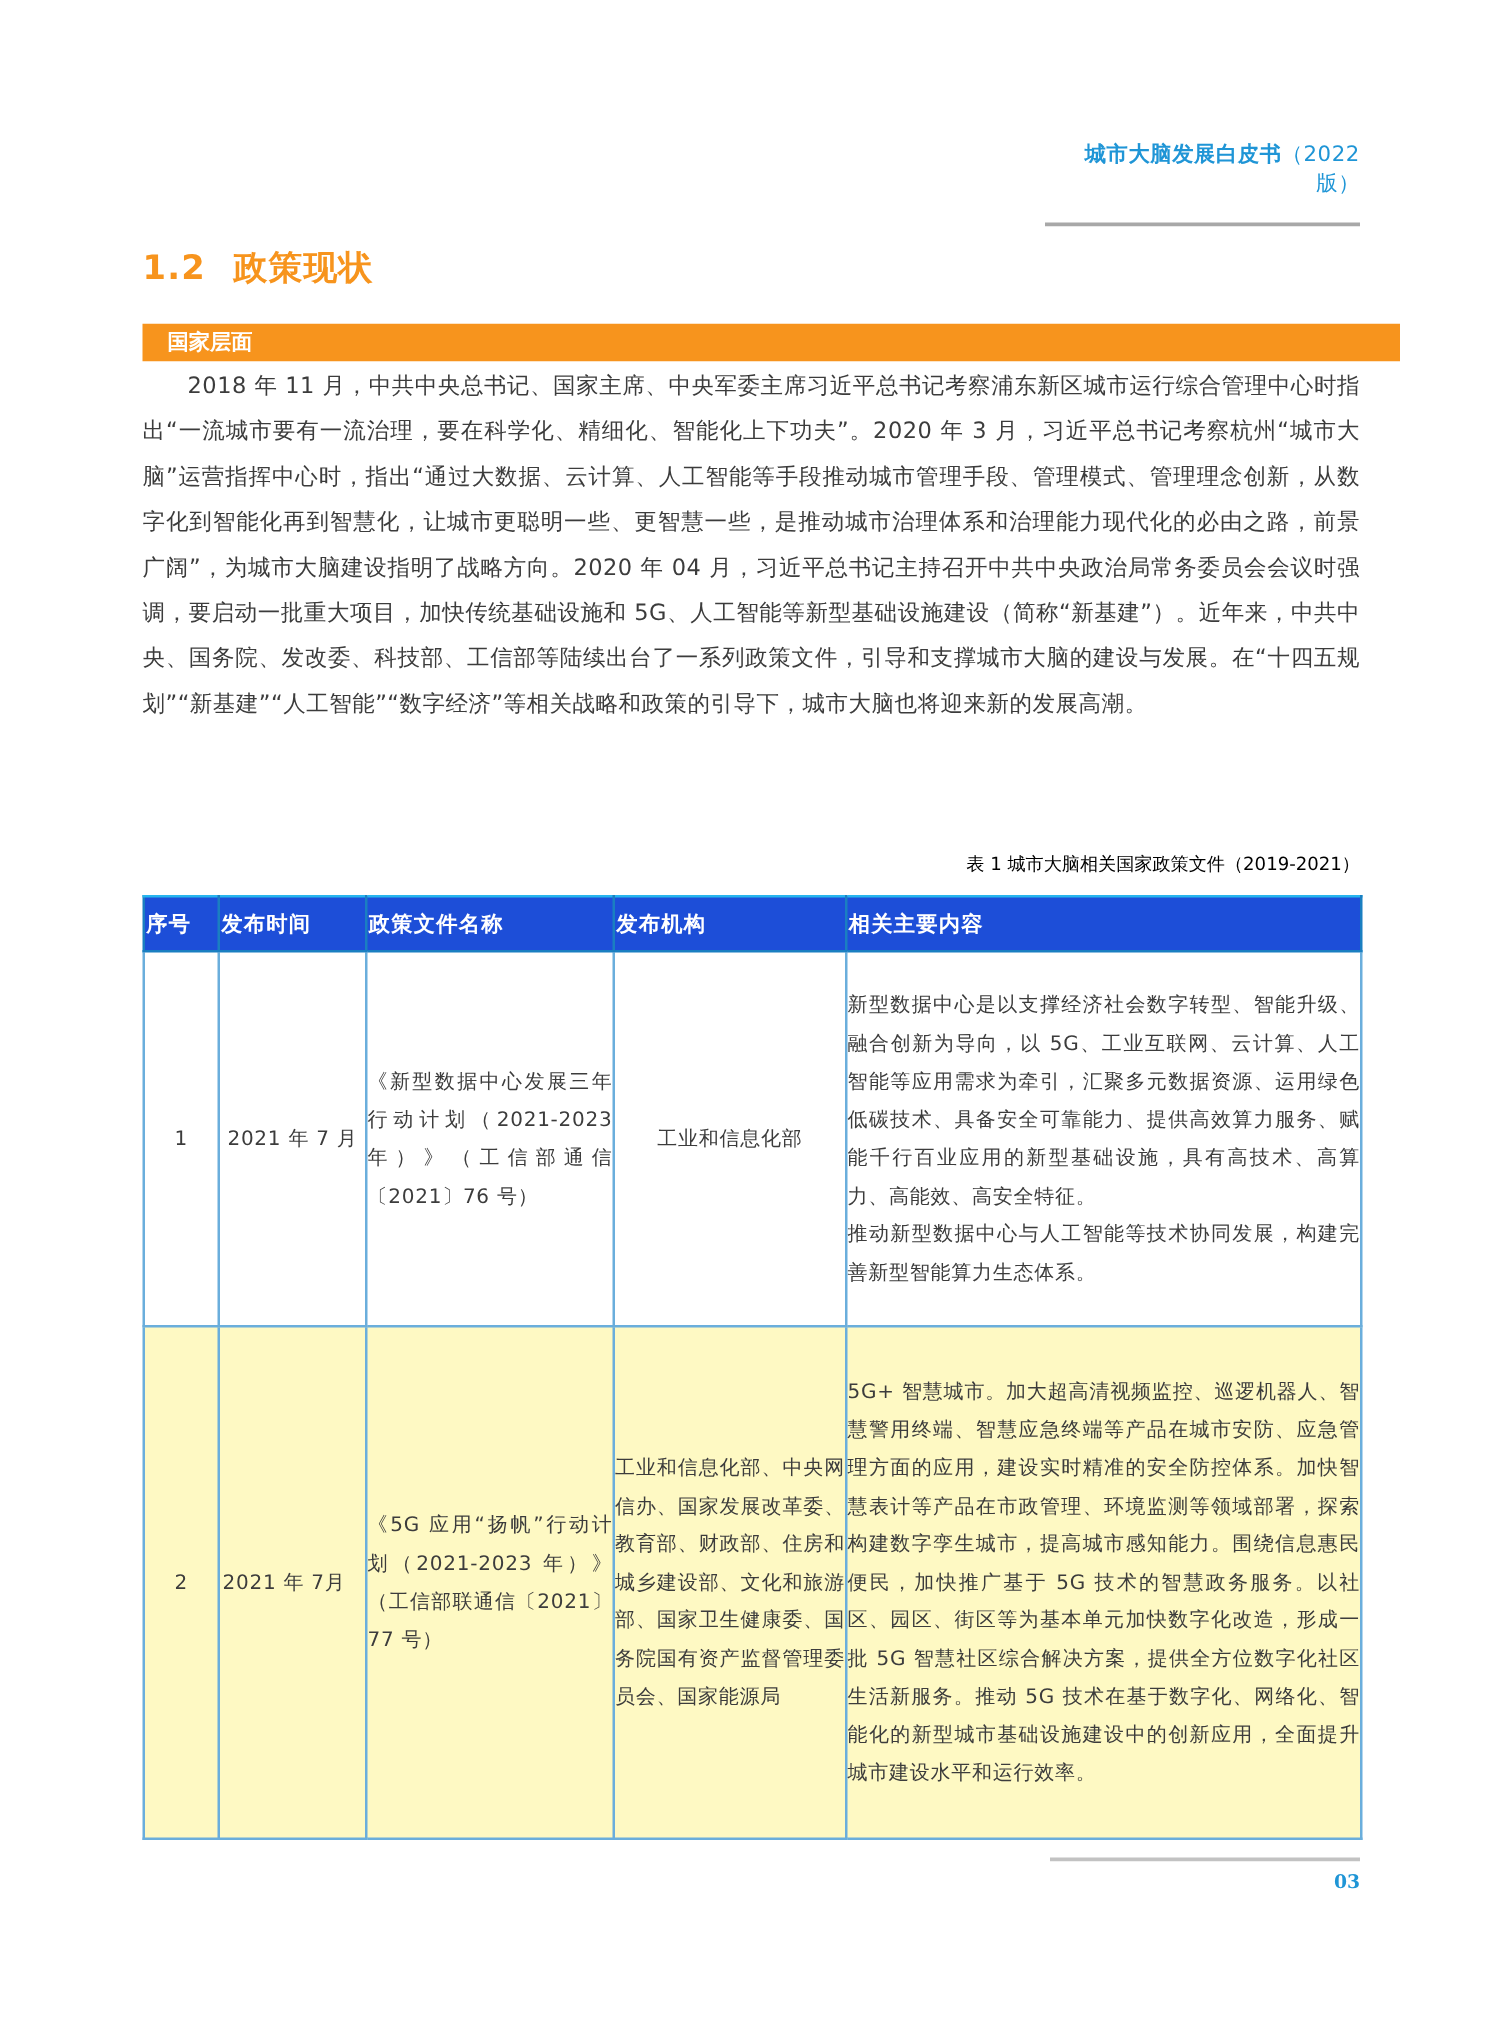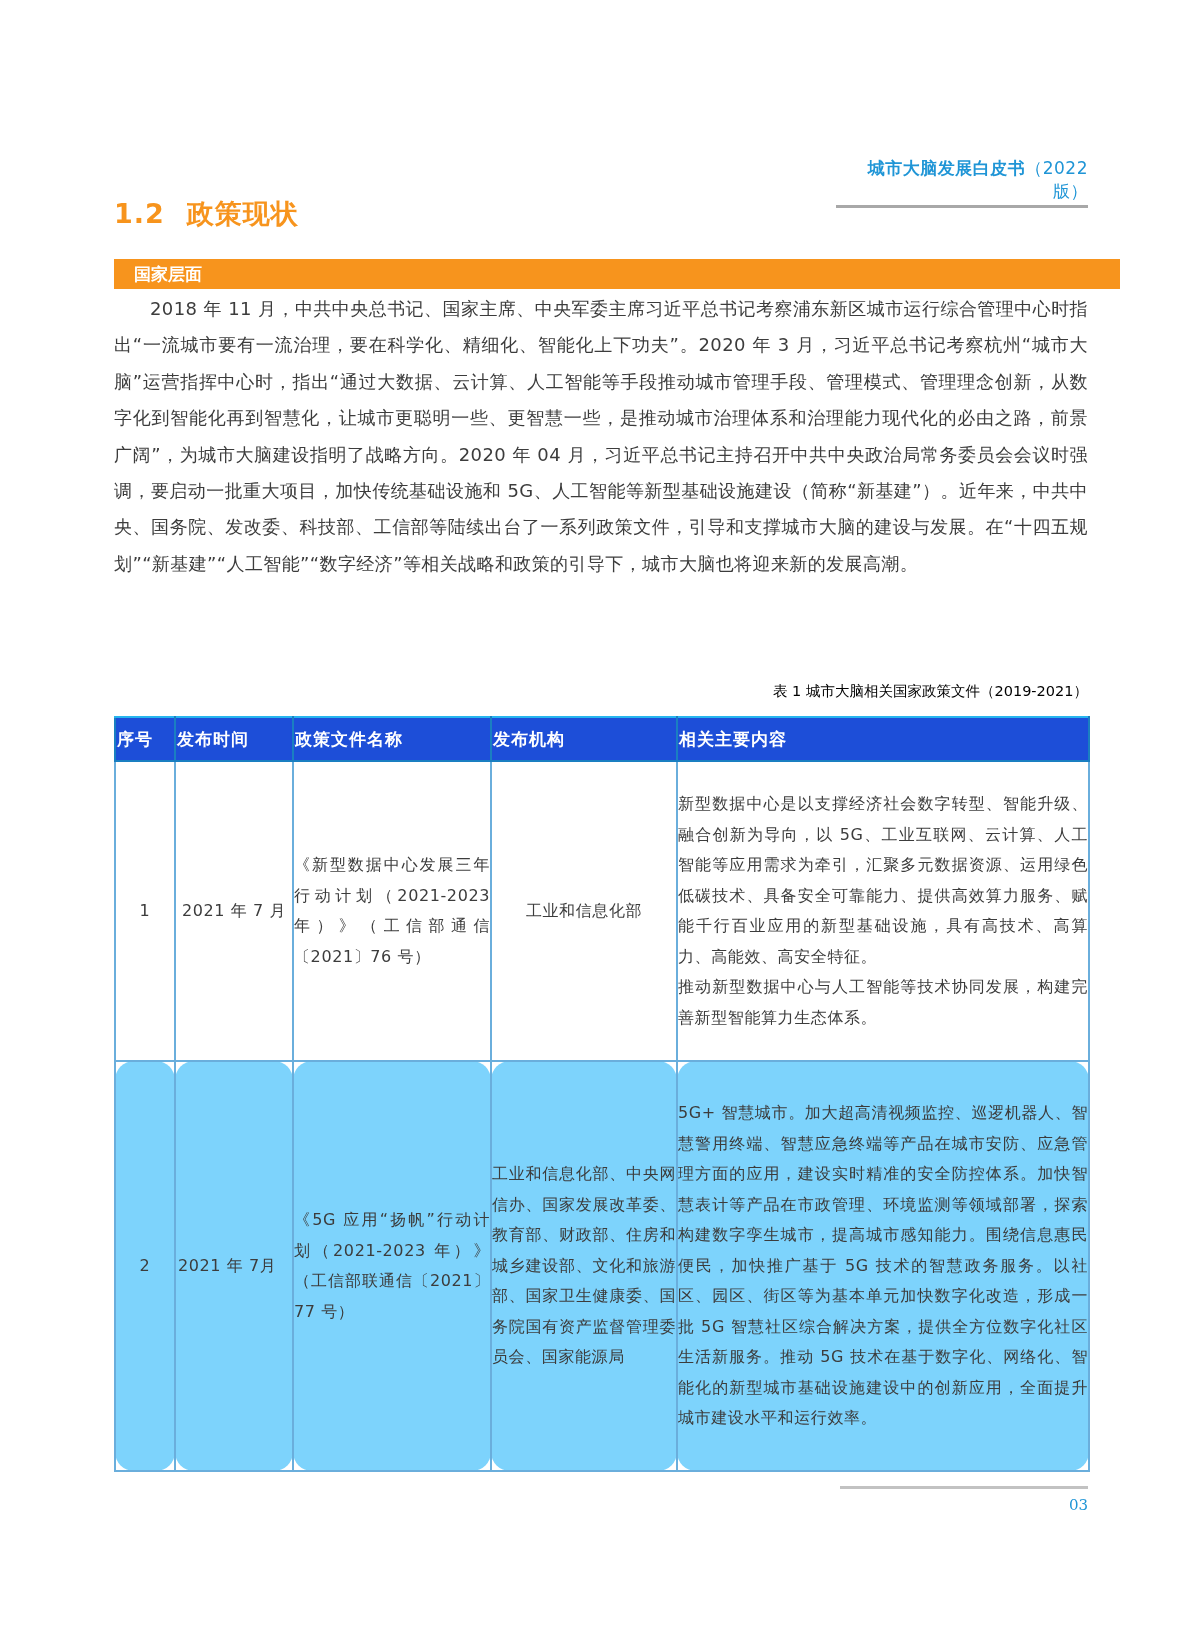--- a/index.html
+++ b/index.html
@@ -4,23 +4,22 @@
 <style>
   html, body { margin: 0; padding: 0; background: #ffffff; }
   body {
     width: 1200px; height: 1630px; position: relative; overflow: hidden;
     font-family: "DejaVu Sans", "Liberation Sans", sans-serif;
     color: #3a3a3a;
   }
   .running-header {
     position: absolute; left: 836px; top: 112px; width: 252px;
     text-align: right; font-size: 17px; font-weight: bold; color: #1f95d6;
-    padding-bottom: 2px; border-bottom: 3px solid #a8a8a8;
+    padding-bottom: 20px; border-bottom: 3px solid #a8a8a8;
     letter-spacing: 0.5px;
-    margin-top: 45px;
   }
   .running-header .ver { font-weight: normal; }
   .section-title {
     position: absolute; left: 114px; top: 196px;
     font-size: 27px; font-weight: bold; color: #f7941d; letter-spacing: 1px;
   }
   .section-title .num { margin-right: 22px; }
   .subsection-bar {
     position: absolute; left: 114px; top: 259px; width: 1006px; height: 30px;
     background: #f7941d; color: #ffffff; font-size: 17px; font-weight: bold;
@@ -43,31 +42,31 @@
   }
   table.policy th {
     background: #1d4ed8; color: #ffffff; font-weight: bold; font-size: 17px;
     height: 40px; border: 2px solid #1a7fc1; border-top: 2px solid #27b5ee;
     text-align: left; letter-spacing: 1px;
   }
   table.policy td {
     border: 2px solid #6aaedc; vertical-align: middle;
     line-height: 30.5px; padding: 4px 0; letter-spacing: 0.6px;
   }
-  table.policy tr.row-alt td { background: #7dd3fc; border-radius: 19px; }
+  table.policy tr.row-alt td { background: #fef9c3; }
   table.policy tr.row-plain td { background: #ffffff; }
   td.c-center { text-align: center; }
   td.c-justify { text-align: justify; }
   .footer-rule {
     position: absolute; left: 840px; top: 1486px; width: 248px; height: 3px;
     background: #c2c2c2;
   }
   .page-number {
     position: absolute; left: 1040px; top: 1496px; width: 48px;
-    text-align: right; font-size: 15px; font-weight: normal; color: #1f95d6;
+    text-align: right; font-size: 15px; font-weight: bold; color: #1f95d6;
     font-family: "DejaVu Serif", serif;
   }
 </style>
 </head>
 <body>
 
 <div class="running-header">
   <span>城市大脑发展白皮书</span><span class="ver">（2022 版）</span>
 </div>
 

